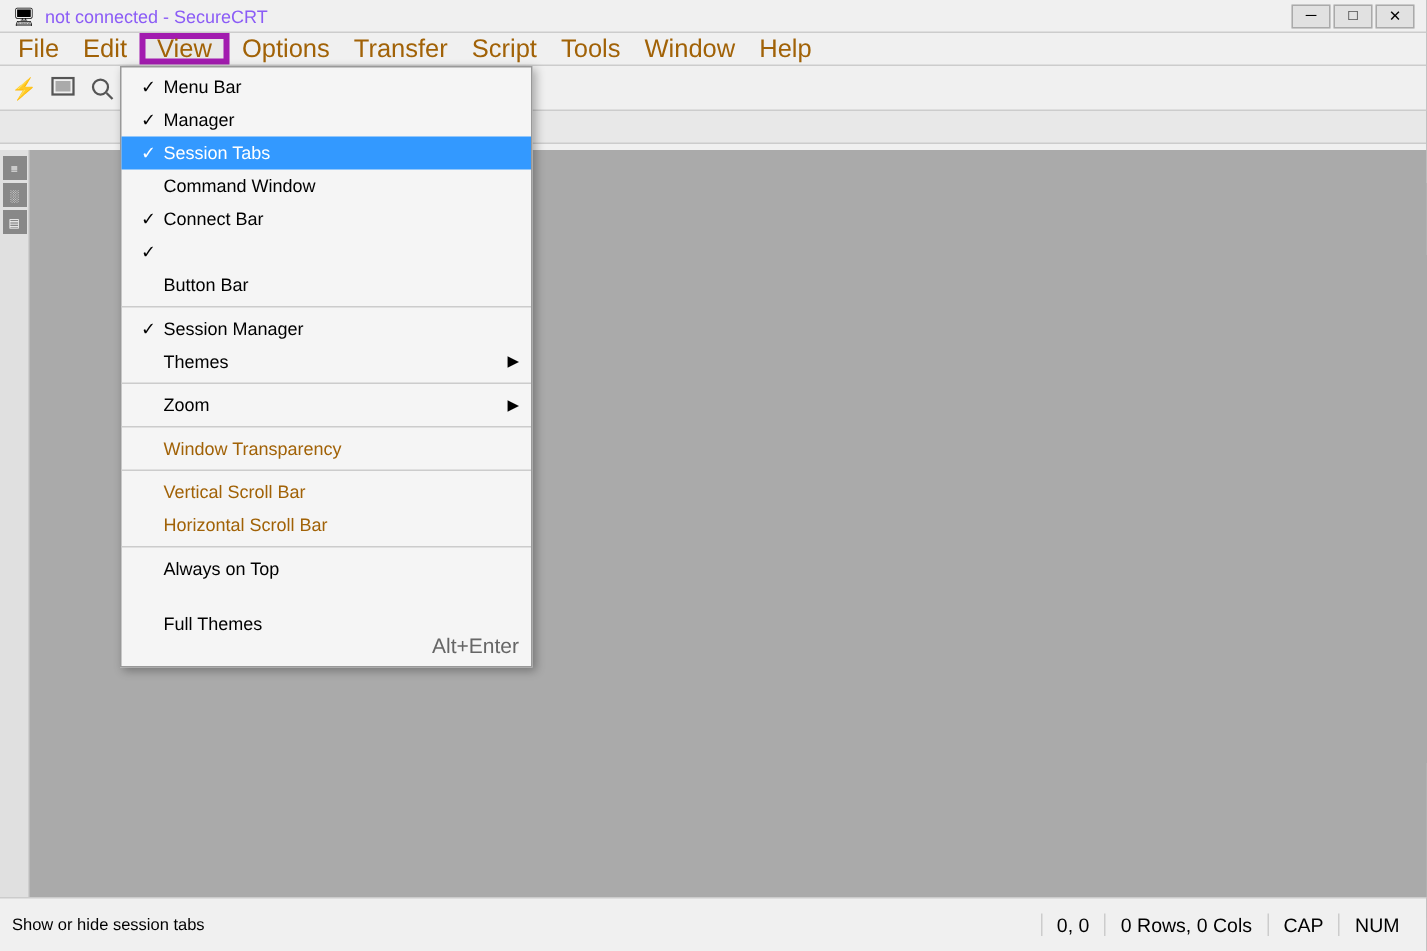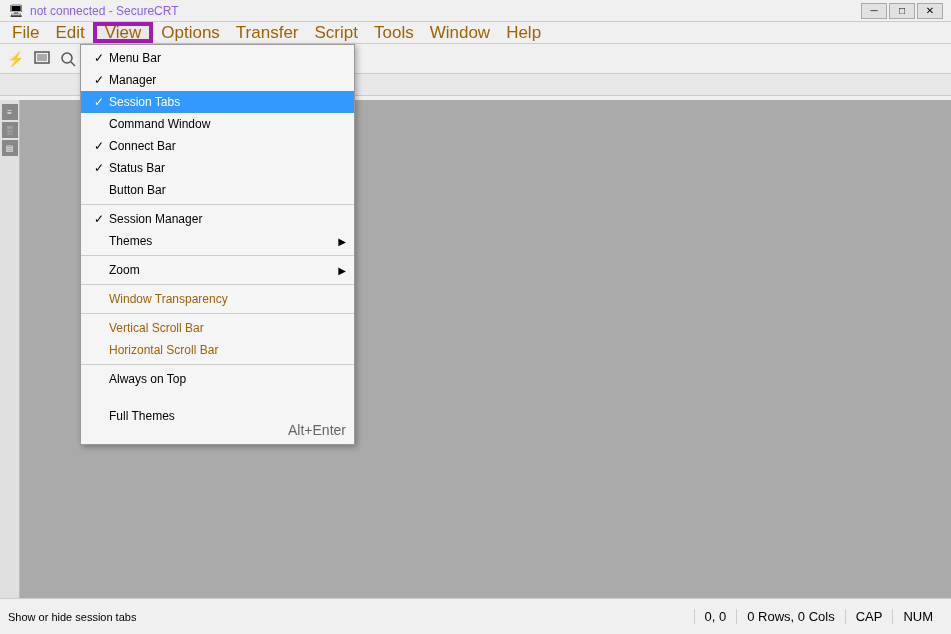--- a/index.html
+++ b/index.html
@@ -333,21 +333,20 @@
     <div class="dropdown-item">
       <div class="check-area">
         <span class="checkmark">✓</span>
       </div>
       <span class="item-label">Connect Bar</span>
     </div>
     <div class="dropdown-item">
       <div class="check-area">
         <span class="checkmark">✓</span>
       </div>
-      <span class="item-label">Status Bar</span>
     </div>
     <div class="dropdown-item">
       <div class="check-area"></div>
       <span class="item-label">Button Bar</span>
     </div>
     <div class="dropdown-separator"></div>
     <div class="dropdown-item">
       <div class="check-area">
         <span class="checkmark">✓</span>
       </div>

